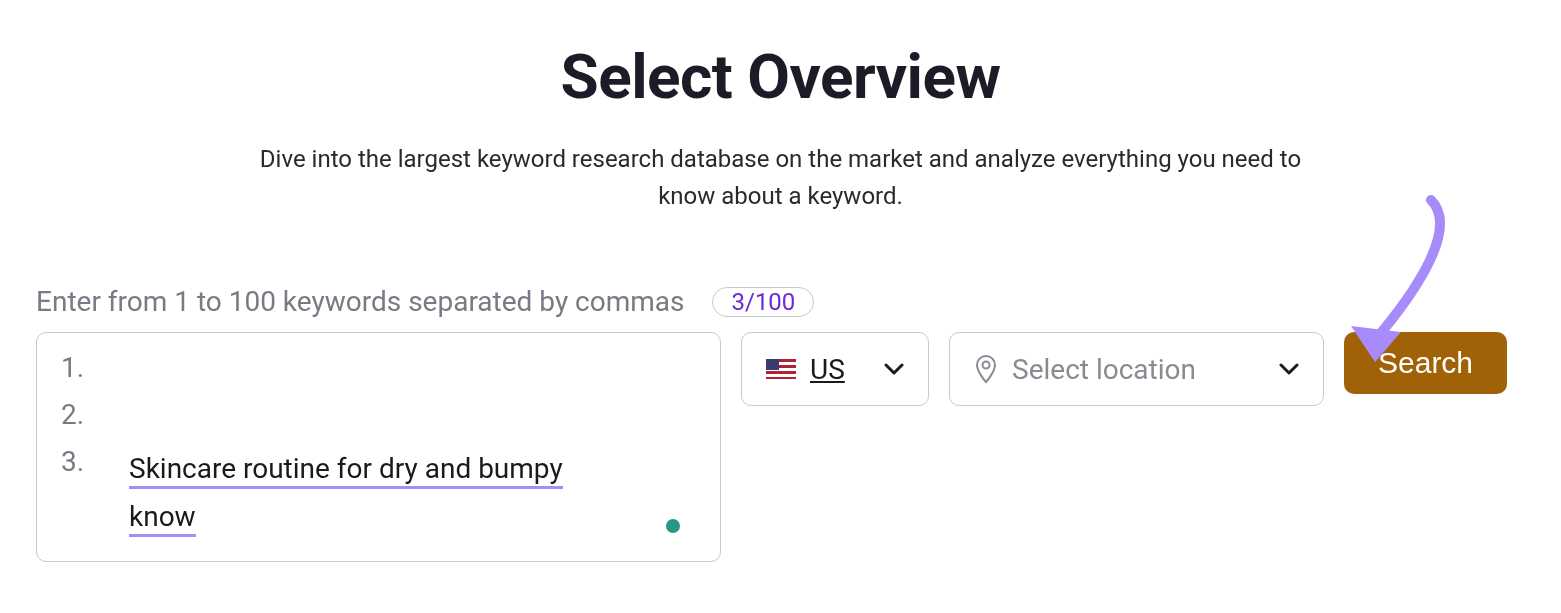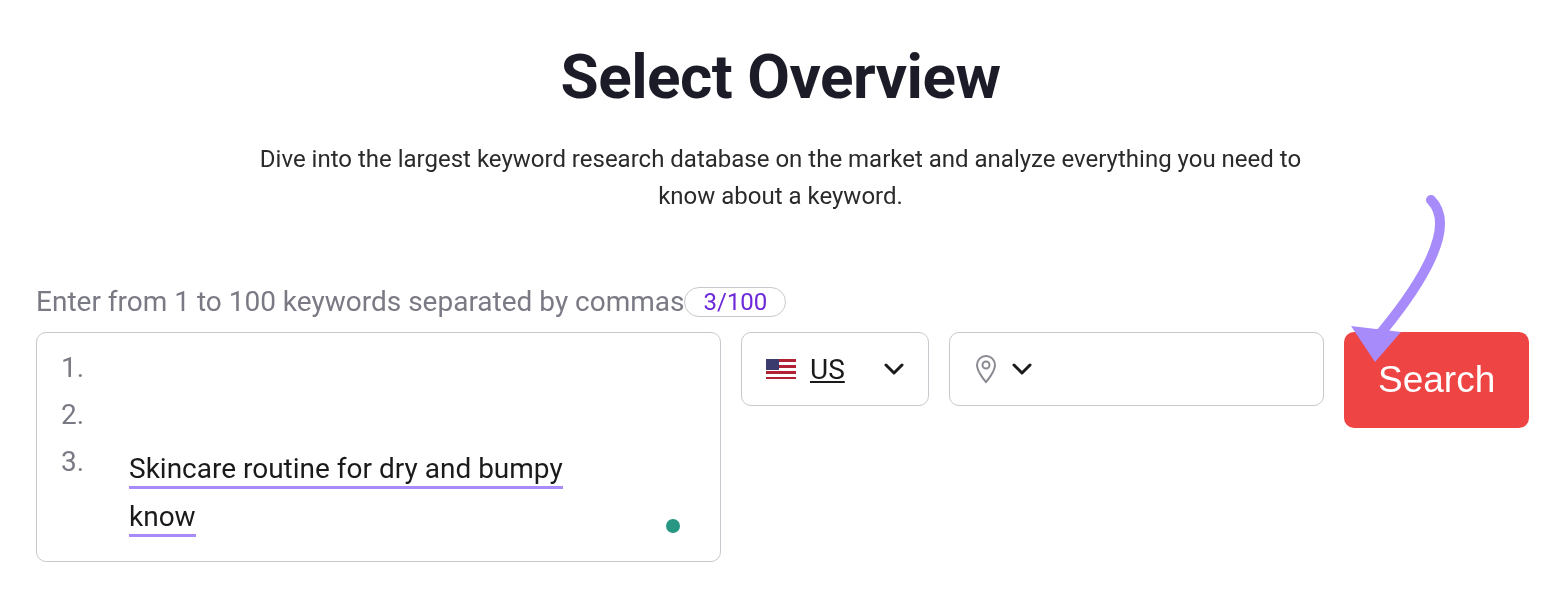--- a/index.html
+++ b/index.html
@@ -27,21 +27,21 @@
     font-size: 24px;
     text-align: center;
     color: #2a2a2a;
     line-height: 1.55;
     max-width: 1060px;
     margin: 0 auto 70px auto;
   }
   .hint-row {
     display: flex;
     align-items: center;
-    gap: 0;
+    gap: 28px;
     margin-bottom: 14px;
     padding-left: 6px;
   }
   .hint-text {
     font-size: 28px;
     color: #7a7a85;
   }
   .count-pill {
     border: 1.5px solid #c8c8cf;
     border-radius: 999px;
@@ -137,25 +137,25 @@
     width: 13px; height: 11px;
     background: #3c3b6e;
   }
   .country-label { color: #1a1a1a; flex: 1; }
   .chevron {
     flex-shrink: 0;
   }
   .pin-icon { flex-shrink: 0; }
   .location-placeholder { flex: 1; }
   .search-btn {
-    height: 96px;
+    height: 62px;
     padding: 0 34px;
-    background: #ef4444;
+    background: #a16207;
     color: #fff;
-    font-size: 37px;
+    font-size: 30px;
     font-weight: 500;
     border: none;
     border-radius: 10px;
     cursor: pointer;
   }
   .arrow-annot {
     position: absolute;
     top: 190px;
     right: 100px;
     pointer-events: none;
@@ -199,20 +199,21 @@
       <svg class="chevron" width="20" height="12" viewBox="0 0 20 12">
           <path d="M2 2 L10 10 L18 2" stroke="#1a1a1a" stroke-width="3" fill="none" stroke-linecap="round" stroke-linejoin="round"></path>
         </svg>
     </div>
 
     <div class="select-box location-box">
       <svg class="pin-icon" width="24" height="30" viewBox="0 0 24 30">
         <path d="M12 2 C7 2 3 6 3 11 C3 18 12 28 12 28 C12 28 21 18 21 11 C21 6 17 2 12 2 Z" fill="none" stroke="#8a8a92" stroke-width="2"></path>
         <circle cx="12" cy="11" r="3.5" fill="none" stroke="#8a8a92" stroke-width="2"></circle>
       </svg>
+      <span class="location-placeholder">Select location</span>
       <svg class="chevron" width="20" height="12" viewBox="0 0 20 12">
           <path d="M2 2 L10 10 L18 2" stroke="#1a1a1a" stroke-width="3" fill="none" stroke-linecap="round" stroke-linejoin="round"></path>
         </svg>
     </div>
 
     <button class="search-btn">Search</button>
   </div>
 </div>
 
 <svg class="arrow-annot" width="140" height="190" viewBox="0 0 140 190">

